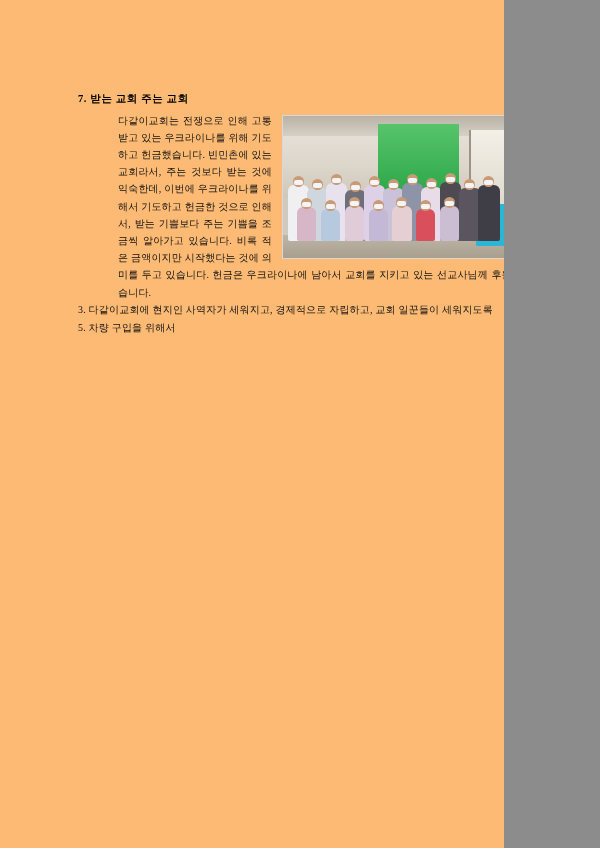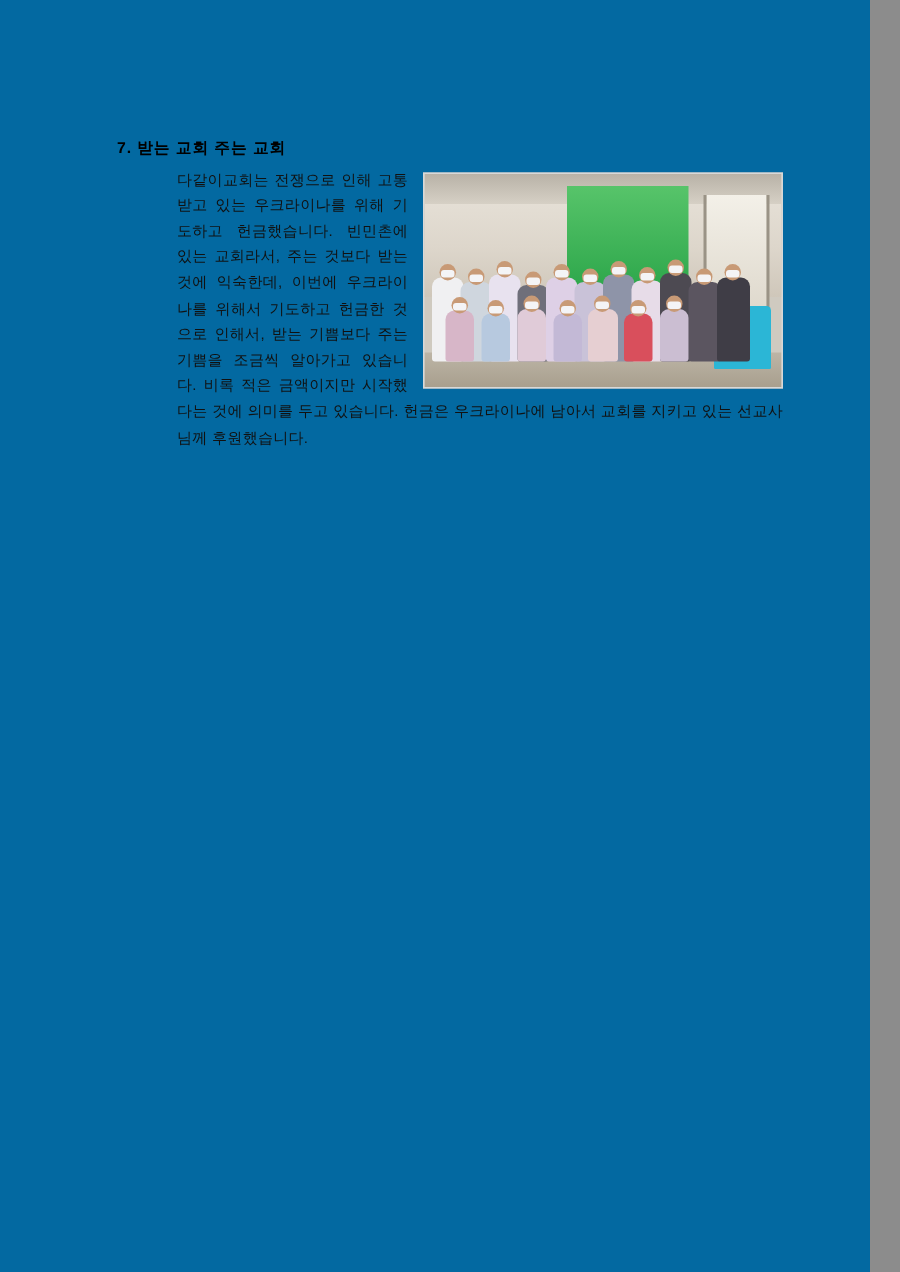--- a/index.html
+++ b/index.html
@@ -7,25 +7,26 @@
     padding: 0;
     background: #8c8c8c;
   }
   body {
     width: 600px;
     height: 848px;
     font-family: "Liberation Sans", sans-serif;
   }
   .page {
     position: relative;
-    width: 580px;
+    width: 504px;
     height: 848px;
-    background: #0369a1;
+    background: #fdba74;
     box-sizing: border-box;
     overflow: hidden;
+    font-family: Liberation Serif, serif;
   }
   .content {
     position: absolute;
     left: 78px;
     top: 92px;
     width: 444px;
   }
   .section-title {
     font-size: 10.5px;
     font-weight: bold;
@@ -170,16 +171,18 @@
           <span class="p" style="left:36%;width:8%;height:40%;background:#c3b9d6;"></span>
           <span class="p" style="left:46%;width:8%;height:44%;background:#e6cfd2;"></span>
           <span class="p" style="left:56%;width:8%;height:40%;background:#d94f5c;"></span>
           <span class="p" style="left:66%;width:8%;height:44%;background:#cbbed2;"></span>
         </div>
       </div>
       <p class="para">다같이교회는 전쟁으로 인해 고통 받고 있는 우크라이나를 위해 기도하고 헌금했습니다. 빈민촌에 있는 교회라서, 주는 것보다 받는 것에 익숙한데, 이번에 우크라이나를 위해서 기도하고 헌금한 것으로 인해서, 받는 기쁨보다 주는 기쁨을 조금씩 알아가고 있습니다. 비록 적은 금액이지만 시작했다는 것에 의미를 두고 있습니다. 헌금은 우크라이나에 남아서 교회를 지키고 있는 선교사님께 후원했습니다.</p>
     </div>
 
     <ul class="prayer-list">
+      <li>3. 다같이교회에 현지인 사역자가 세워지고, 경제적으로 자립하고, 교회 일꾼들이 세워지도록</li>
+      <li>5. 차량 구입을 위해서</li>
     </ul>
 
   </div>
 </div>
 
 </body></html>

